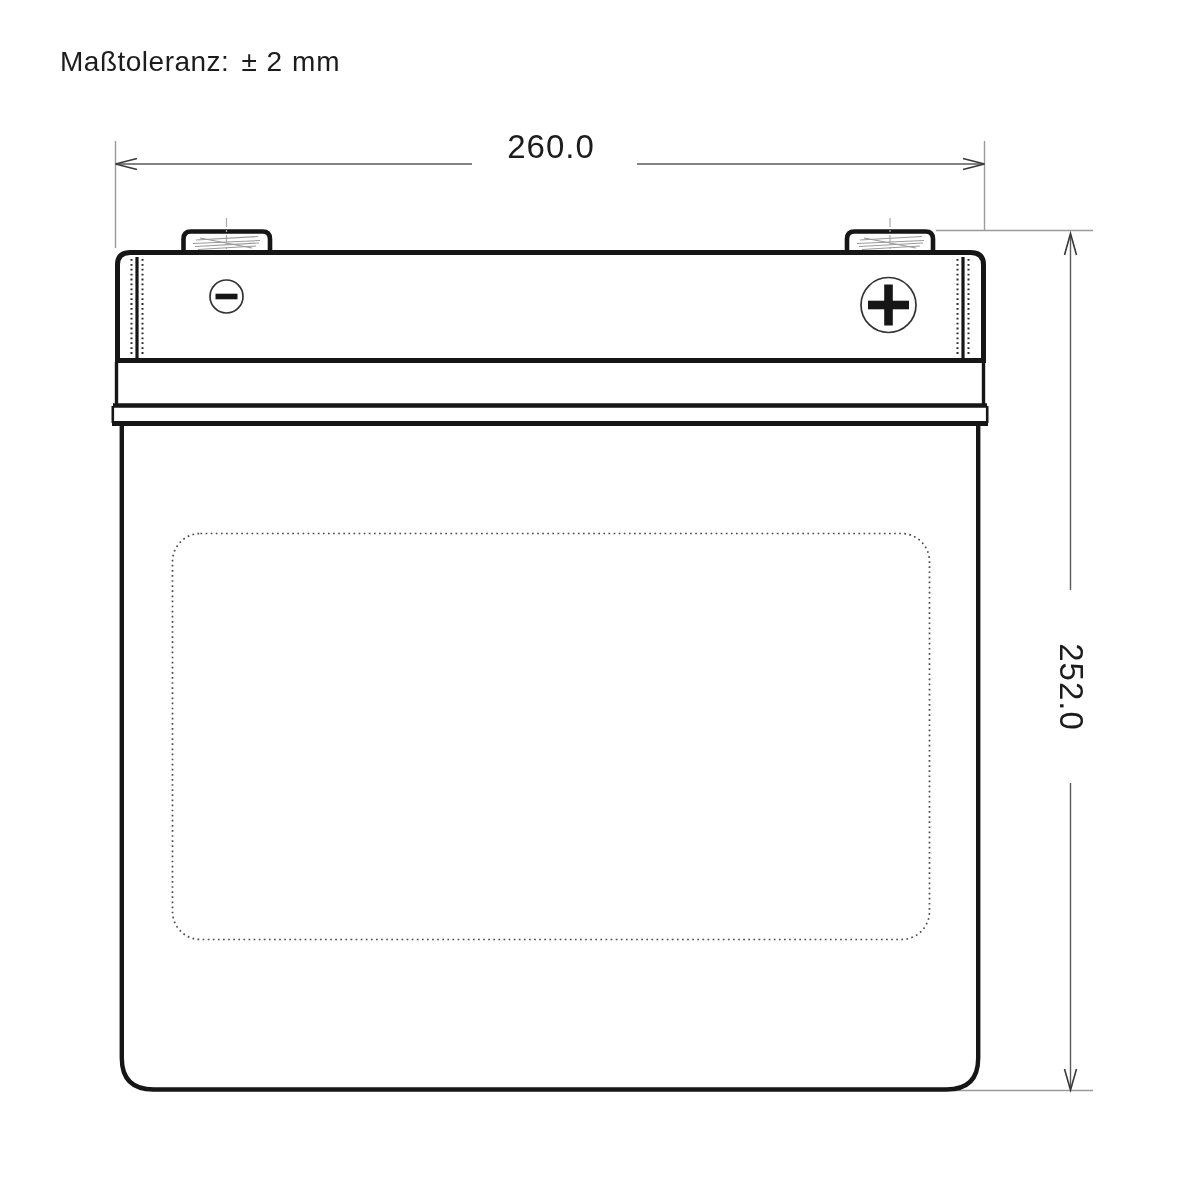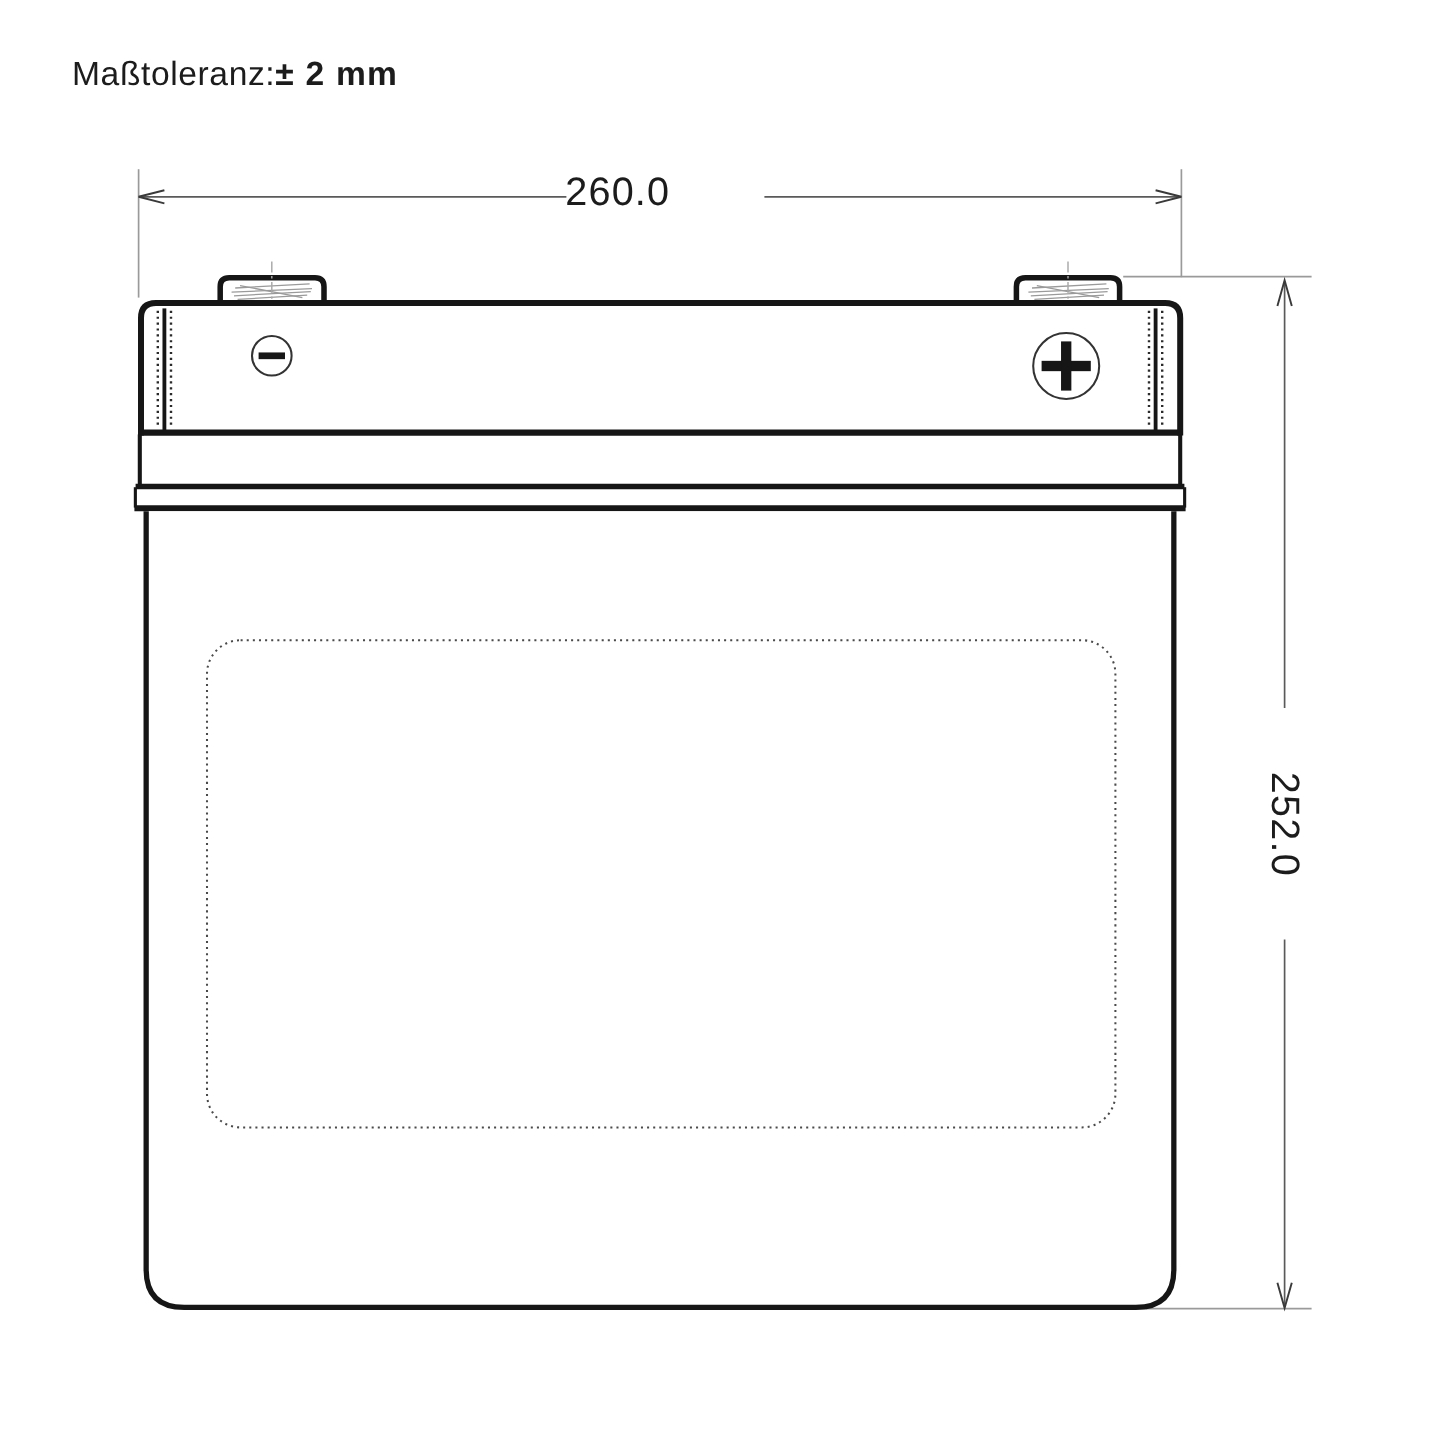--- a/index.html
+++ b/index.html
@@ -23,36 +23,37 @@
   .tolerance-note {
     position: absolute;
     left: 60px;
     top: 46px;
     font-size: 28px;
     color: #1c1c1c;
     letter-spacing: 0.5px;
     white-space: nowrap;
   }
   .tolerance-note .tol-value {
-    font-weight: bold;
-    margin-left: 0;
+    font-weight: normal;
+    margin-left: 12px;
     letter-spacing: 1px;
     text-align: right;
   }
   .dim-text {
     position: absolute;
     font-size: 33px;
     color: #1c1c1c;
     letter-spacing: 1px;
     white-space: nowrap;
   }
   .dim-width {
     left: 471px;
-    top: 141px;
+    top: 128px;
     width: 160px;
+    text-align: center;
   }
   
   .dim-height-wrap {
     position: absolute;
     left: 1071px;
     top: 690px;
     width: 0;
     height: 0;
   }
   .dim-height-wrap .dim-text {

